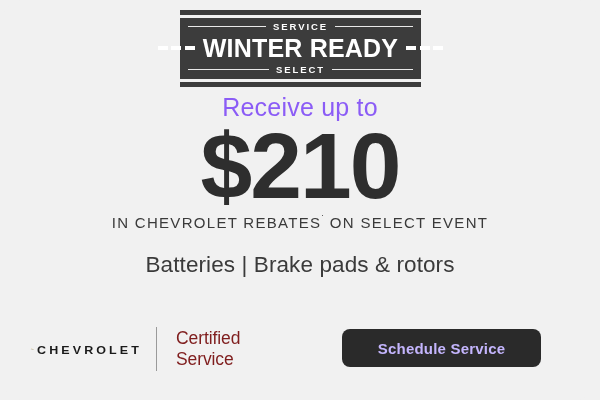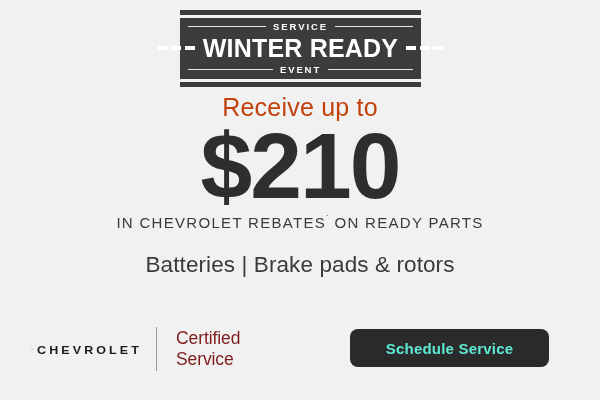--- a/index.html
+++ b/index.html
@@ -107,21 +107,21 @@
 
   
   .receive {
     position: absolute;
     top: 95px;
     left: 0;
     width: 100%;
     text-align: center;
     font-size: 25px;
     font-weight: 400;
-    color: #c2410c;
+    color: #8b5cf6;
     letter-spacing: 0.2px;
     line-height: 1;
   }
 
   .amount {
     position: absolute;
     top: 120px;
     left: 0;
     width: 100%;
     text-align: center;
@@ -212,28 +212,28 @@
   .certified {
     font-size: 17.5px;
     font-weight: normal;
     color: #7f1d1d;
     line-height: 1.18;
     letter-spacing: -0.1px;
   }
 
   .cta {
     position: absolute;
-    left: 350px;
+    left: 342px;
     top: 329px;
     width: 199px;
     height: 38px;
     background: #2a2a2a;
     border: none;
     border-radius: 8px;
-    color: #5eead4;
+    color: #c4b5fd;
     font-family: "Liberation Sans", sans-serif;
     font-size: 15px;
     font-weight: bold;
     letter-spacing: 0.2px;
     cursor: pointer;
     padding: 0;
   }
 </style>
 </head>
 <body>
@@ -260,34 +260,34 @@
         <span class="headline-text">WINTER READY</span>
         <span class="dashes">
           <i></i>
             <i></i>
             <i></i>
         </span>
       </div>
 
       <div class="rule-row">
         <span class="rule-line"></span>
-        <span class="rule-label">EVENT</span>
+        <span class="rule-label">SELECT</span>
         <span class="rule-line"></span>
       </div>
 
     </div>
     <div class="badge-gap"></div>
     <div class="badge-bar"></div>
   </div>
 
   <div class="receive">Receive up to</div>
 
   <div class="amount">$210</div>
 
-  <div class="rebates"><span>IN CHEVROLET REBATES</span><sup>˙</sup><span> ON READY PARTS</span></div>
+  <div class="rebates"><span>IN CHEVROLET REBATES</span><sup>˙</sup><span> ON SELECT EVENT</span></div>
 
   <div class="products">
     <div>Batteries | Brake pads &amp; rotors</div>
   </div>
 
   <div class="footer-logo">
 
     <div class="chev-block">
       <svg class="bowtie" viewBox="0 0 216 56" aria-hidden="true">
         <defs>

